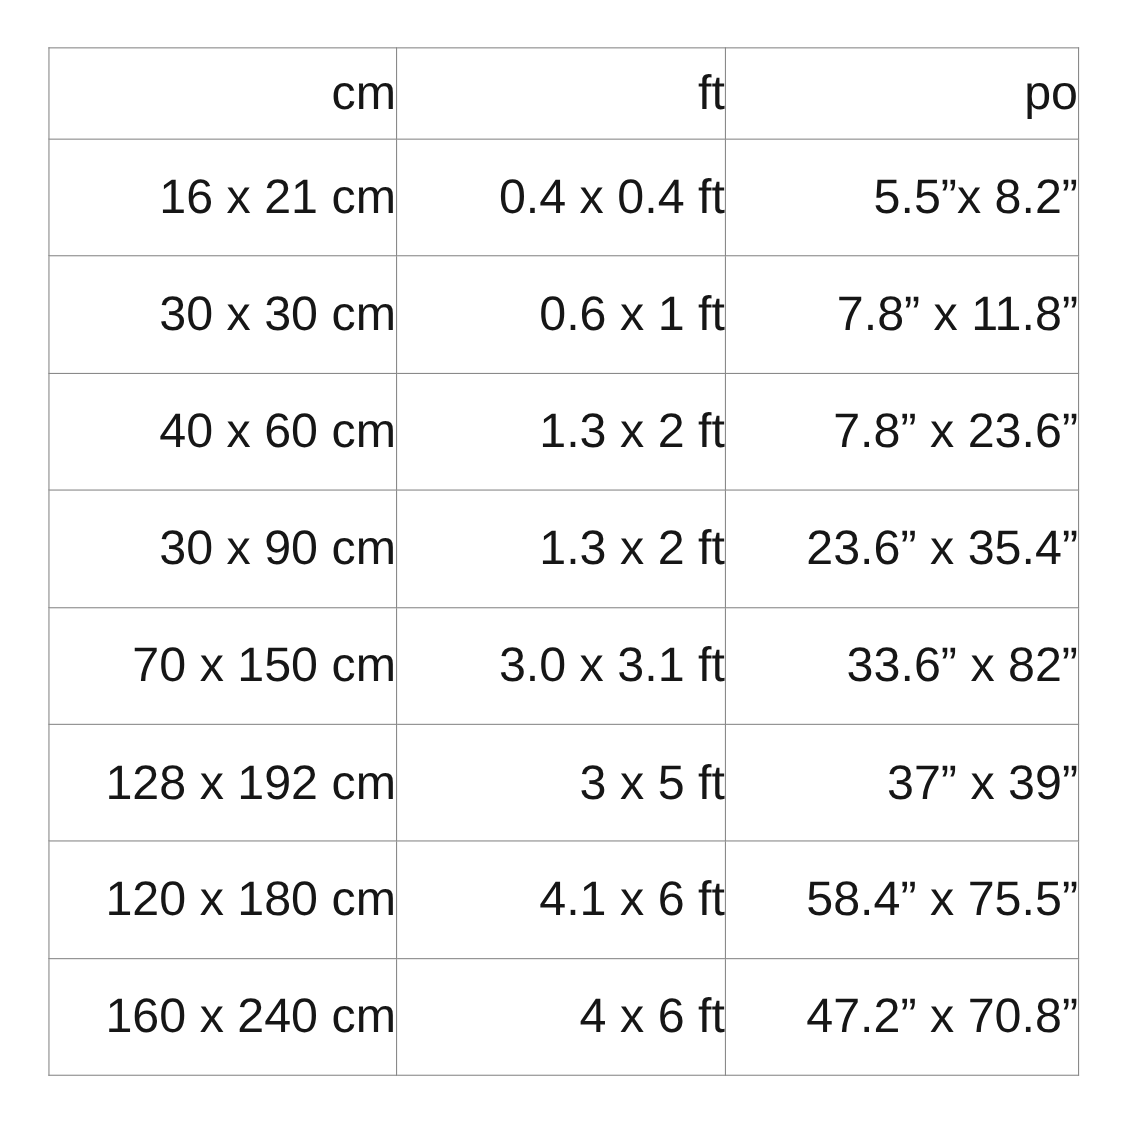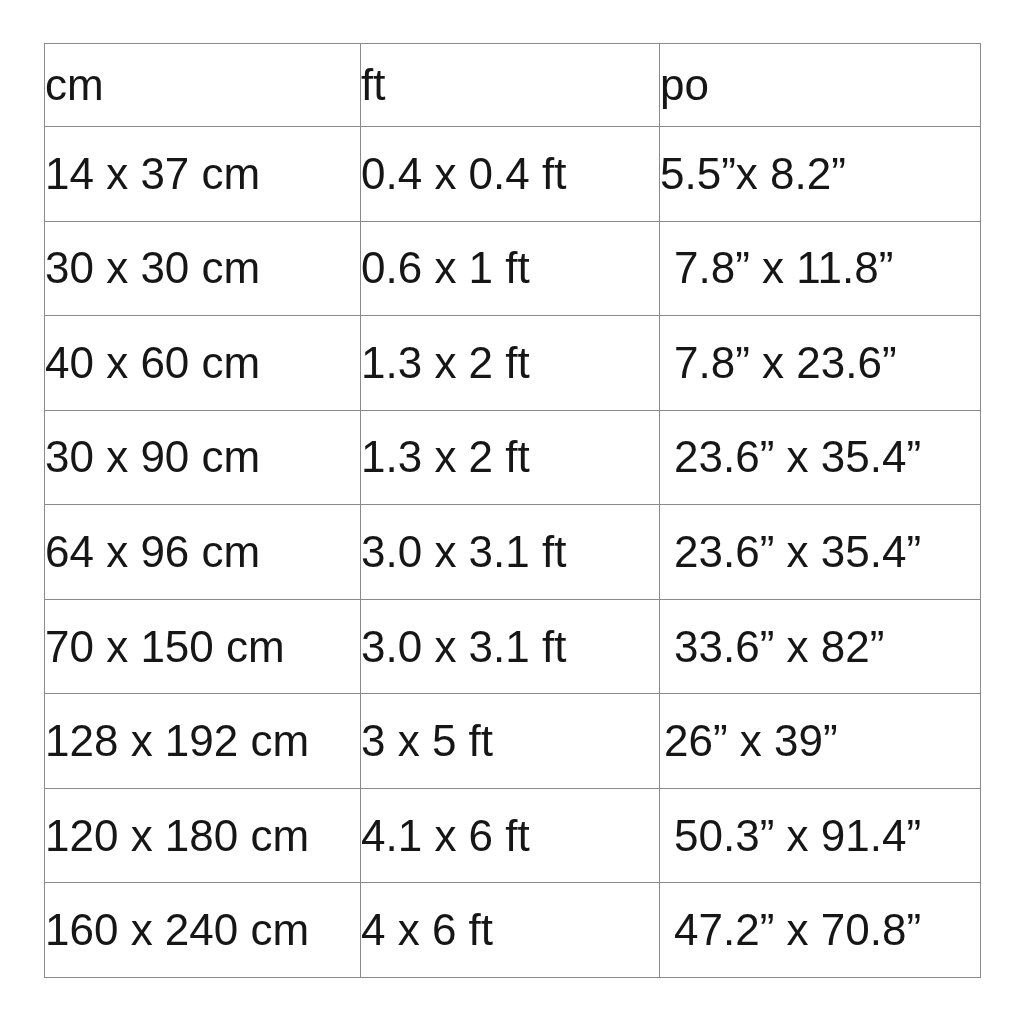--- a/index.html
+++ b/index.html
@@ -21,21 +21,21 @@
       top: 43px;
       width: 936px;
       height: 935px;
       border-collapse: collapse;
       table-layout: fixed;
       background: var(--bg);
     }
     .size-table th,
     .size-table td {
       border: 1px solid var(--border);
-      text-align: left;
+      text-align: right;
       vertical-align: middle;
       font-size: 44px;
       font-weight: 400;
       color: var(--text);
       white-space: nowrap;
       overflow: visible;
       letter-spacing: 0px;
       margin-left: 30px;
     }
     .size-table thead tr { height: 83px; }
@@ -55,58 +55,53 @@
   </colgroup>
   <thead>
     <tr>
       <th>cm</th>
       <th>ft</th>
       <th>po</th>
     </tr>
   </thead>
   <tbody>
     <tr class="r1">
-      <td class="col-cm">14 x 37 cm</td>
+      <td class="col-cm">16 x 21 cm</td>
       <td class="col-ft">0.4 x 0.4 ft</td>
       <td class="col-po">5.5”x 8.2”</td>
     </tr>
     <tr class="r2">
       <td class="col-cm">30 x 30 cm</td>
       <td class="col-ft">0.6 x 1 ft</td>
       <td class="col-po">7.8” x 11.8”</td>
     </tr>
     <tr class="r3">
       <td class="col-cm">40 x 60 cm</td>
       <td class="col-ft">1.3 x 2 ft</td>
       <td class="col-po">7.8” x 23.6”</td>
     </tr>
     <tr class="r4">
       <td class="col-cm">30 x 90 cm</td>
       <td class="col-ft">1.3 x 2 ft</td>
       <td class="col-po">23.6” x 35.4”</td>
     </tr>
-    <tr class="r5">
-      <td class="col-cm">64 x 96 cm</td>
-      <td class="col-ft">3.0 x 3.1 ft</td>
-      <td class="col-po">23.6” x 35.4”</td>
-    </tr>
     <tr class="r6">
       <td class="col-cm">70 x 150 cm</td>
       <td class="col-ft">3.0 x 3.1 ft</td>
       <td class="col-po">33.6” x 82”</td>
     </tr>
     <tr class="r7">
       <td class="col-cm">128 x 192 cm</td>
       <td class="col-ft">3 x 5 ft</td>
-      <td class="col-po">26” x 39”</td>
+      <td class="col-po">37” x 39”</td>
     </tr>
     <tr class="r8">
       <td class="col-cm">120 x 180 cm</td>
       <td class="col-ft">4.1 x 6 ft</td>
-      <td class="col-po">50.3” x 91.4”</td>
+      <td class="col-po">58.4” x 75.5”</td>
     </tr>
     <tr class="r9">
       <td class="col-cm">160 x 240 cm</td>
       <td class="col-ft">4 x 6 ft</td>
       <td class="col-po">47.2” x 70.8”</td>
     </tr>
   </tbody>
 </table>
 
 </body></html>

